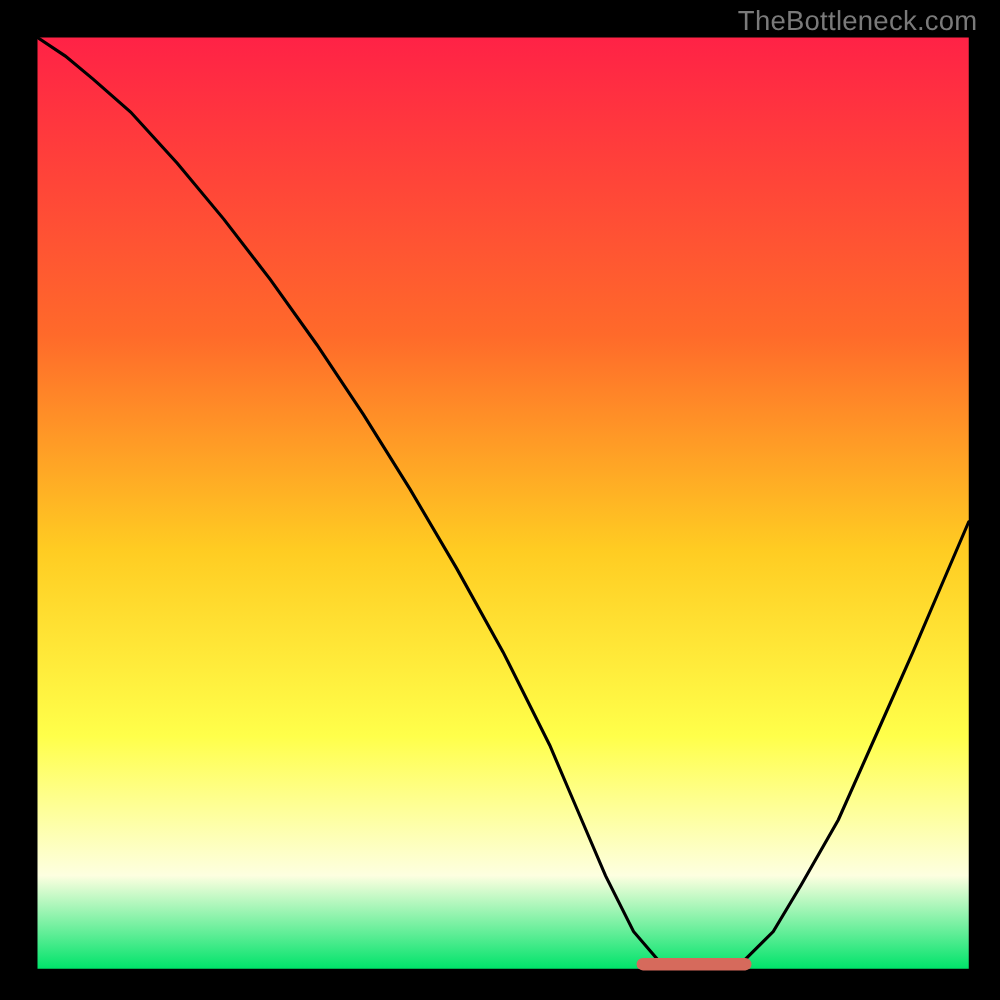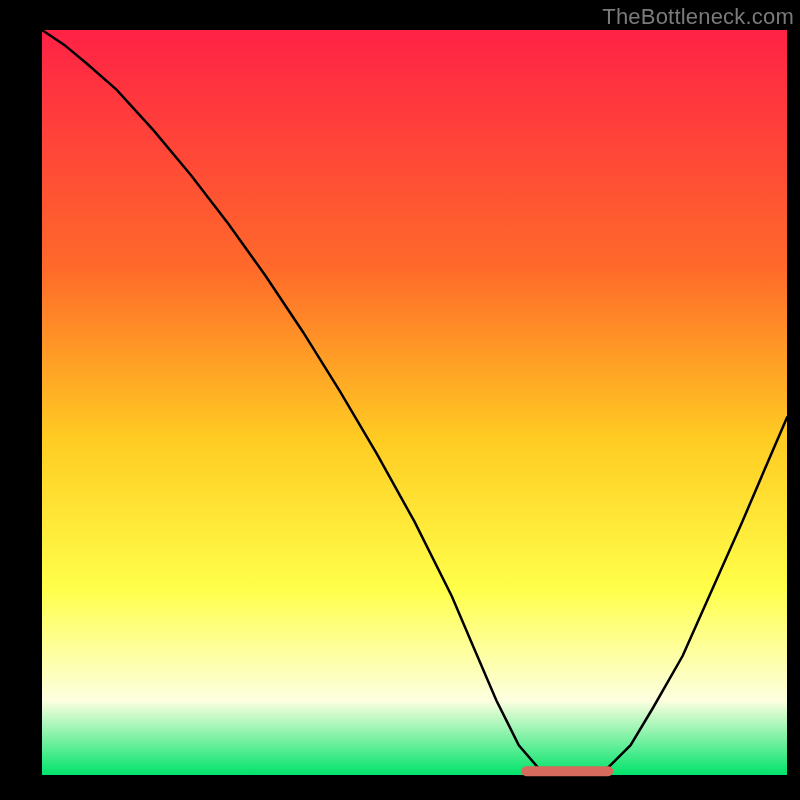--- a/index.html
+++ b/index.html
@@ -8,21 +8,20 @@
     width: 800px;
     height: 800px;
     background: #000;
     overflow: hidden;
     font-family: Arial, Helvetica, sans-serif;
   }
   .stage {
     position: relative;
     width: 788px;
     height: 800px;
-    margin-left: 12px;
   }
   .watermark {
     position: absolute;
     top: 4px;
     right: 6px;
     color: #7a7a7a;
     font-size: 22px;
     font-weight: 400;
     letter-spacing: 0.2px;
   }

